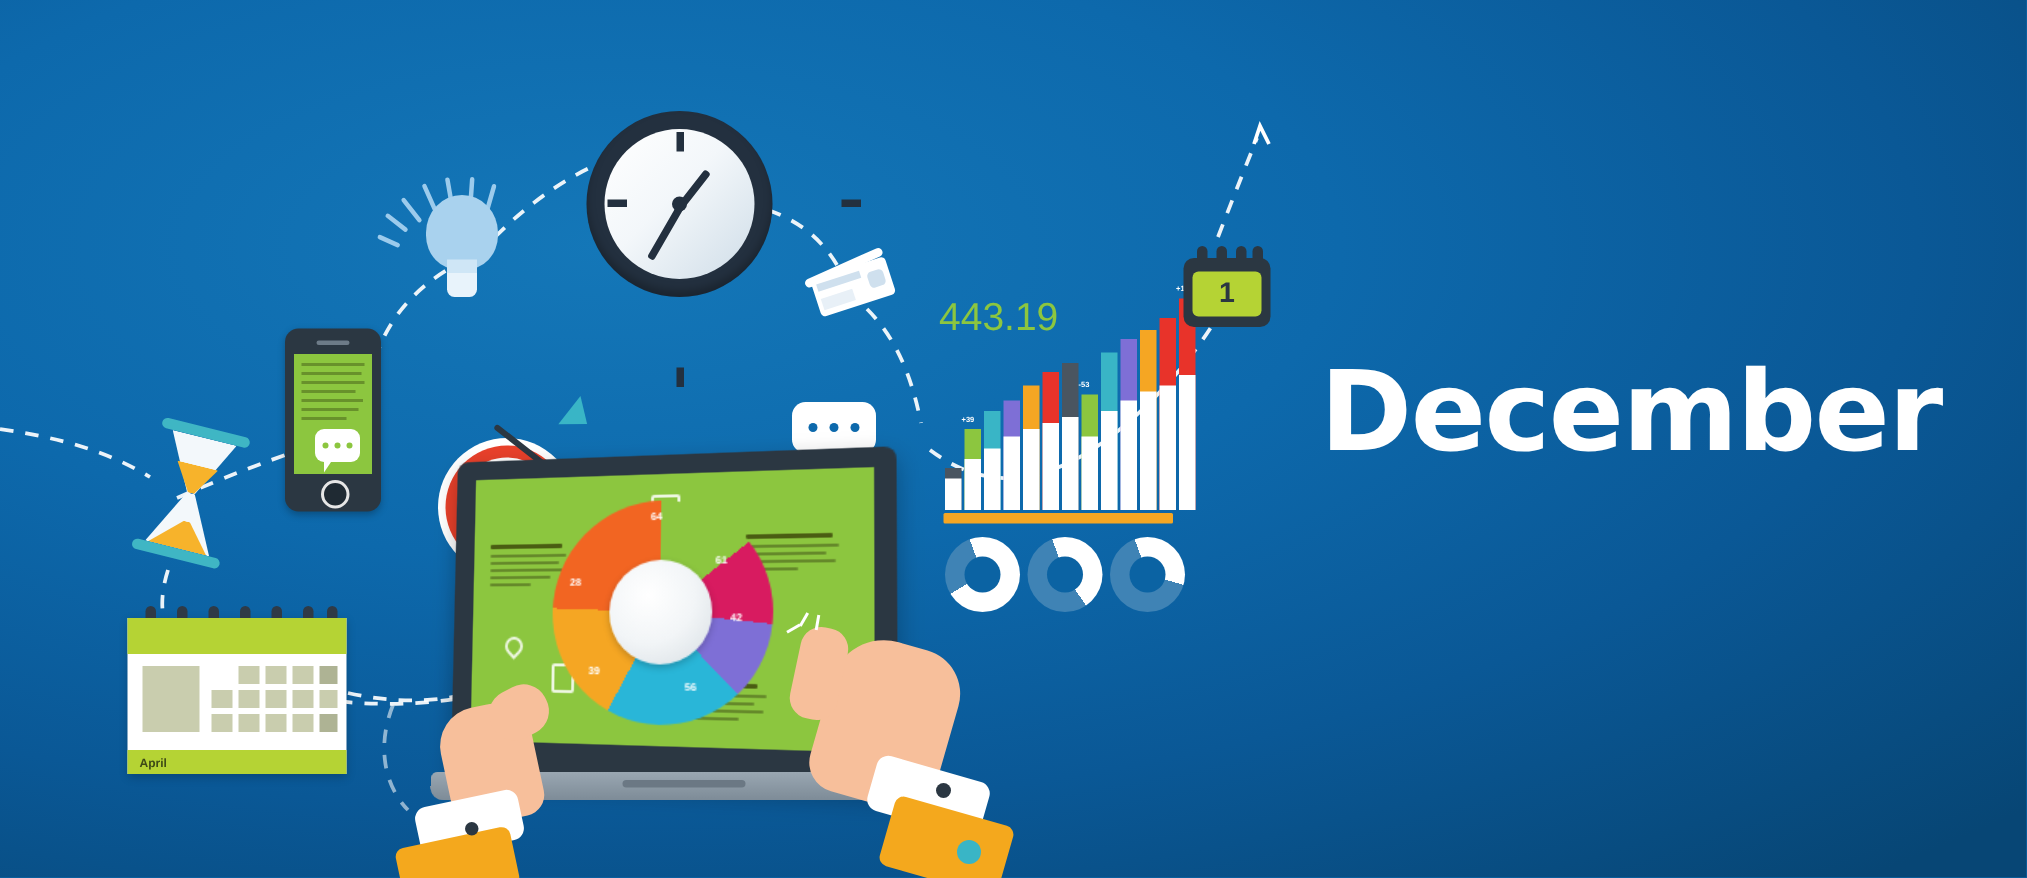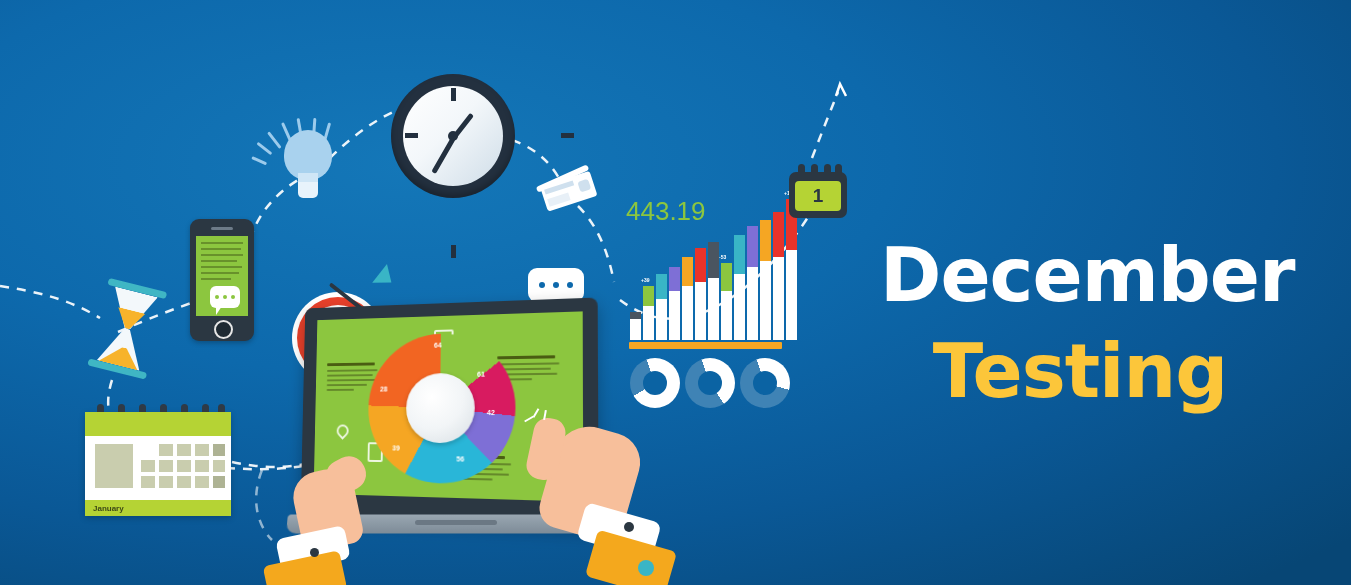--- a/index.html
+++ b/index.html
@@ -260,21 +260,21 @@
       <div class="cal-cell" style="left:74px;top:48px;width:14px;height:12px;"></div>
       <div class="cal-cell" style="left:92px;top:48px;width:14px;height:12px;"></div>
       <div class="cal-cell" style="left:110px;top:48px;width:14px;height:12px;"></div>
       <div class="cal-cell" style="left:128px;top:48px;width:12px;height:12px;"></div>
       <div class="cal-cell" style="left:56px;top:64px;width:14px;height:12px;"></div>
       <div class="cal-cell" style="left:74px;top:64px;width:14px;height:12px;"></div>
       <div class="cal-cell" style="left:92px;top:64px;width:14px;height:12px;"></div>
       <div class="cal-cell" style="left:110px;top:64px;width:14px;height:12px;"></div>
       <div class="cal-cell" style="left:128px;top:64px;width:12px;height:12px;background:#aeb394;"></div>
       <div id="cal-foot"></div>
-      <div id="cal-month">January</div>
+      <div id="cal-month">April</div>
     </div>
   </div>
 
   <div class="abs" id="phone">
     <div id="phone-body"></div>
     <div id="phone-spk"></div>
     <div id="phone-screen">
       <div class="pl" style="top:6px;width:42px;"></div>
       <div class="pl" style="top:12px;width:40px;"></div>
       <div class="pl" style="top:18px;width:42px;"></div>
@@ -500,16 +500,15 @@
       <div class="abs" style="left:0;top:6px;width:10px;height:2px;background:#fff;transform:rotate(-30deg);"></div>
       <div class="abs" style="left:7px;top:0px;width:10px;height:2px;background:#fff;transform:rotate(-60deg);"></div>
       <div class="abs" style="left:16px;top:2px;width:10px;height:2px;background:#fff;transform:rotate(-80deg);"></div>
     </div>
   </div>
 
   <div class="abs circle" id="float-dot"></div>
 
   <div id="title-block">
     <div id="title-line1">December</div>
-    <div id="title-line2">Testing</div>
   </div>
 
 </div>
 
 </body></html>

